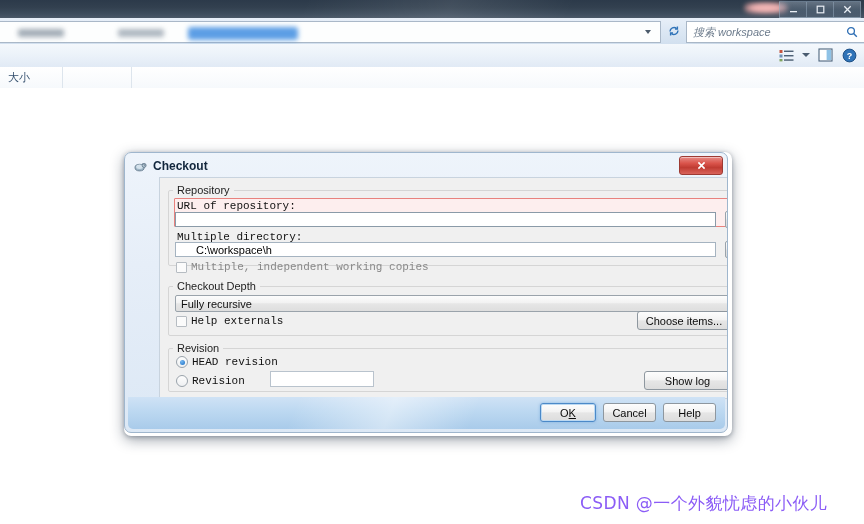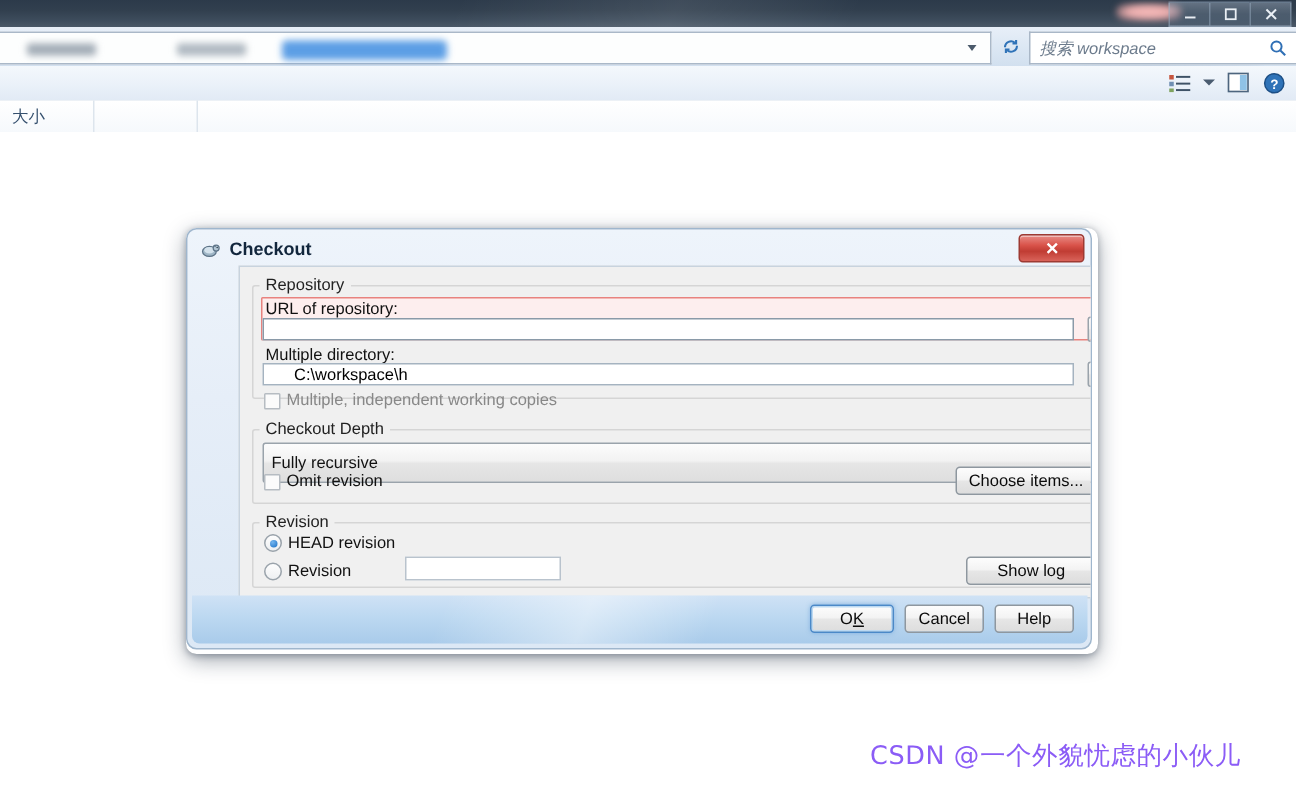--- a/index.html
+++ b/index.html
@@ -134,21 +134,21 @@
     background:linear-gradient(112deg,rgba(255,255,255,0) 28%,rgba(255,255,255,0.45) 44%,rgba(255,255,255,0) 58%);
   }
 
   
   .grp{position:absolute;box-sizing:border-box;border:1px solid #d5d5d5;border-radius:2px;}
   .grp-label{
     position:absolute;background:#f0f0f0;padding:0 4px;font-size:11px;color:#222;
     font-family:"Liberation Sans",sans-serif;
   }
 
-  .lbl{position:absolute;font-size:11px;color:#111;font-family:Liberation Sans, sans-serif;white-space:nowrap;}
+  .lbl{position:absolute;font-size:11px;color:#111;font-family:Liberation Mono, monospace;white-space:nowrap;}
 
   .err-frame{
     position:absolute;box-sizing:border-box;
     border:1px solid #e8827e;background:#fdeeee;border-radius:1px;
   }
 
   .tfield{
     position:absolute;box-sizing:border-box;background:#fff;border:1px solid #8a9aa8;
     display:flex;align-items:center;padding-left:20px;font-size:11px;color:#000;
   }
@@ -167,21 +167,21 @@
   .radio{
     position:absolute;width:12px;height:12px;box-sizing:border-box;border-radius:50%;
     background:linear-gradient(180deg,#fdfdfd,#eef0f2);border:1px solid #9aa3ab;
   }
   .radio.on:after{
     content:"";position:absolute;left:2.5px;top:2.5px;width:5px;height:5px;border-radius:50%;
     background:radial-gradient(circle at 35% 30%,#74b6f0,#1b6fc4);
   }
 
   .ddown{
-    position:absolute;box-sizing:border-box;height:27px;
+    position:absolute;box-sizing:border-box;height:17px;
     background:linear-gradient(180deg,#fcfcfc 0%,#f2f2f2 45%,#e6e6e6 52%,#dedede 100%);
     border:1px solid #9aa3ab;border-radius:2px;
     display:flex;align-items:center;padding-left:5px;font-size:11px;color:#111;
   }
 
   .pbtn{
     position:absolute;box-sizing:border-box;
     background:linear-gradient(180deg,#fdfdfd 0%,#f3f3f3 46%,#e6e6e6 52%,#dddddd 100%);
     border:1px solid #8e979f;border-radius:3px;
     display:flex;align-items:center;justify-content:center;
@@ -326,21 +326,21 @@
 
       <div class="cbox" style="left:16px;top:84px;"></div>
       <div class="lbl" style="left:31px;top:83px;color:#888;">Multiple, independent working copies</div>
 
       <div class="grp" style="left:8px;top:108px;width:573px;height:50px;"></div>
       <div class="grp-label" style="left:13px;top:102px;">Checkout Depth</div>
 
       <div class="ddown" style="left:15px;top:117px;width:556px;">Fully recursive</div>
 
       <div class="cbox" style="left:16px;top:138px;"></div>
-      <div class="lbl" style="left:31px;top:137px;">Omit revision</div>
+      <div class="lbl" style="left:31px;top:137px;">Help externals</div>
       <div class="pbtn" style="left:477px;top:133px;width:94px;height:19px;">Choose items...</div>
 
       <div class="grp" style="left:8px;top:170px;width:573px;height:44px;"></div>
       <div class="grp-label" style="left:13px;top:164px;">Revision</div>
 
       <div class="radio on" style="left:16px;top:178px;"></div>
       <div class="lbl" style="left:32px;top:178px;">HEAD revision</div>
 
       <div class="radio" style="left:16px;top:197px;"></div>
       <div class="lbl" style="left:32px;top:197px;">Revision</div>

